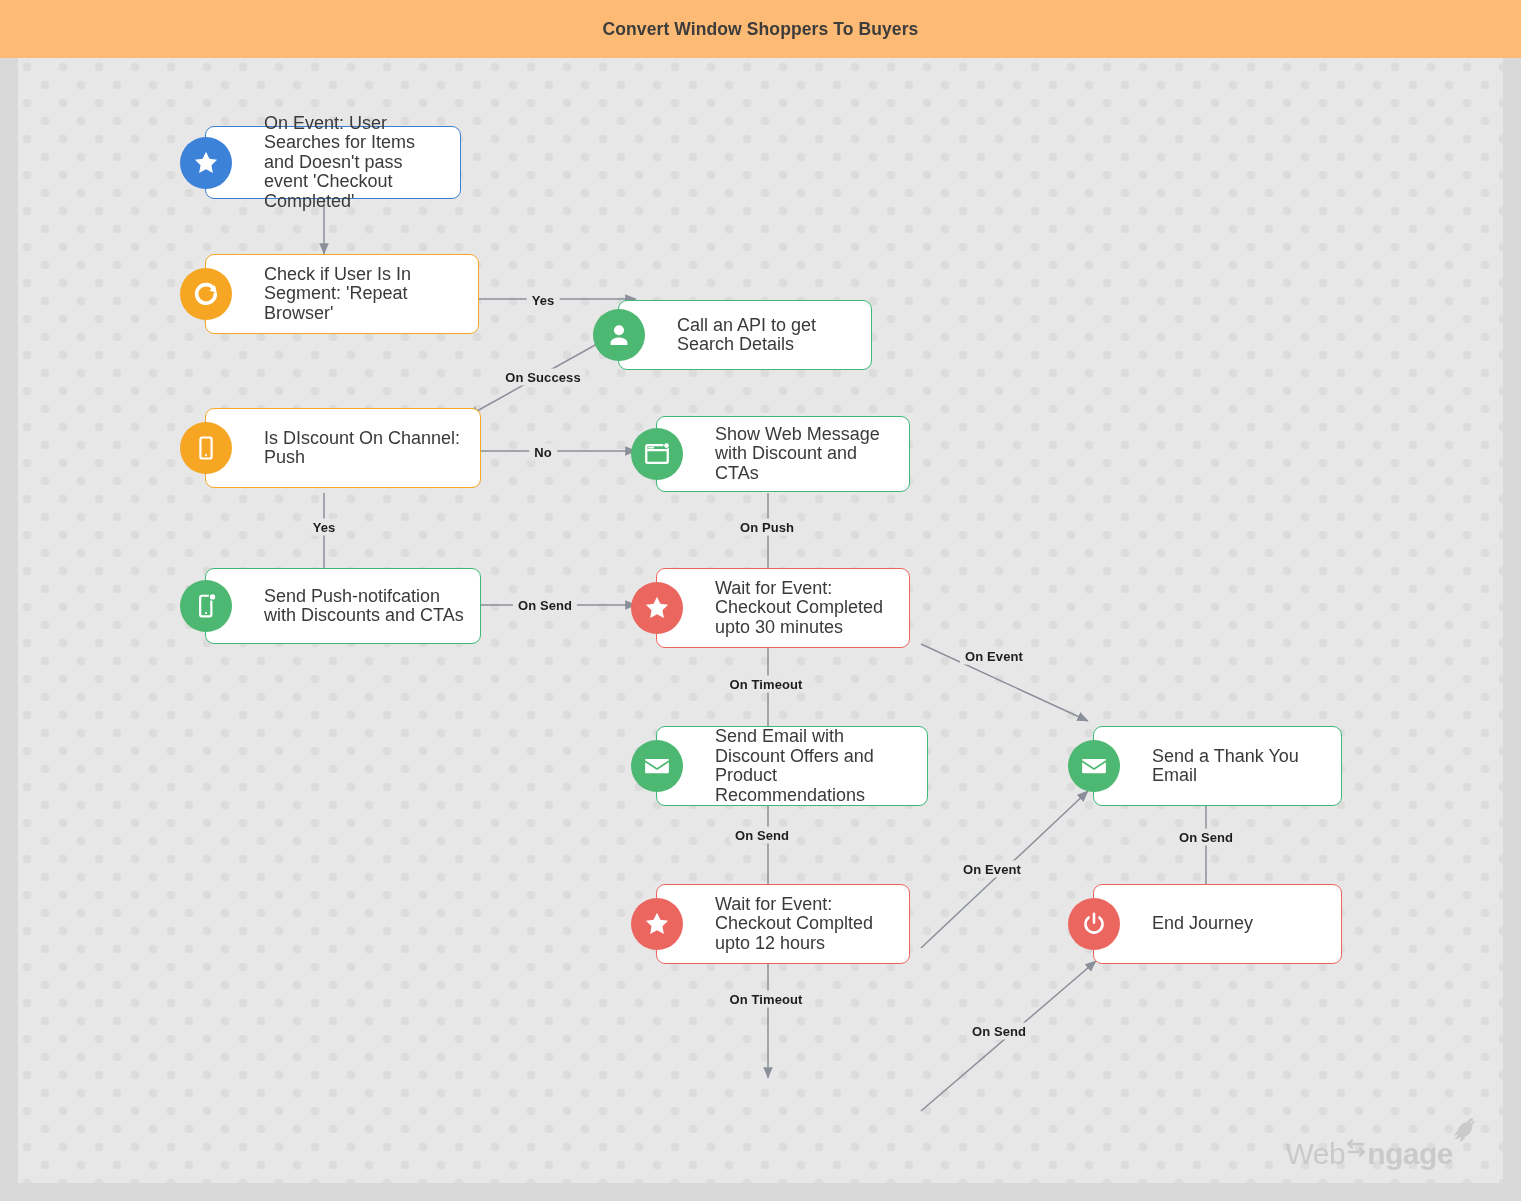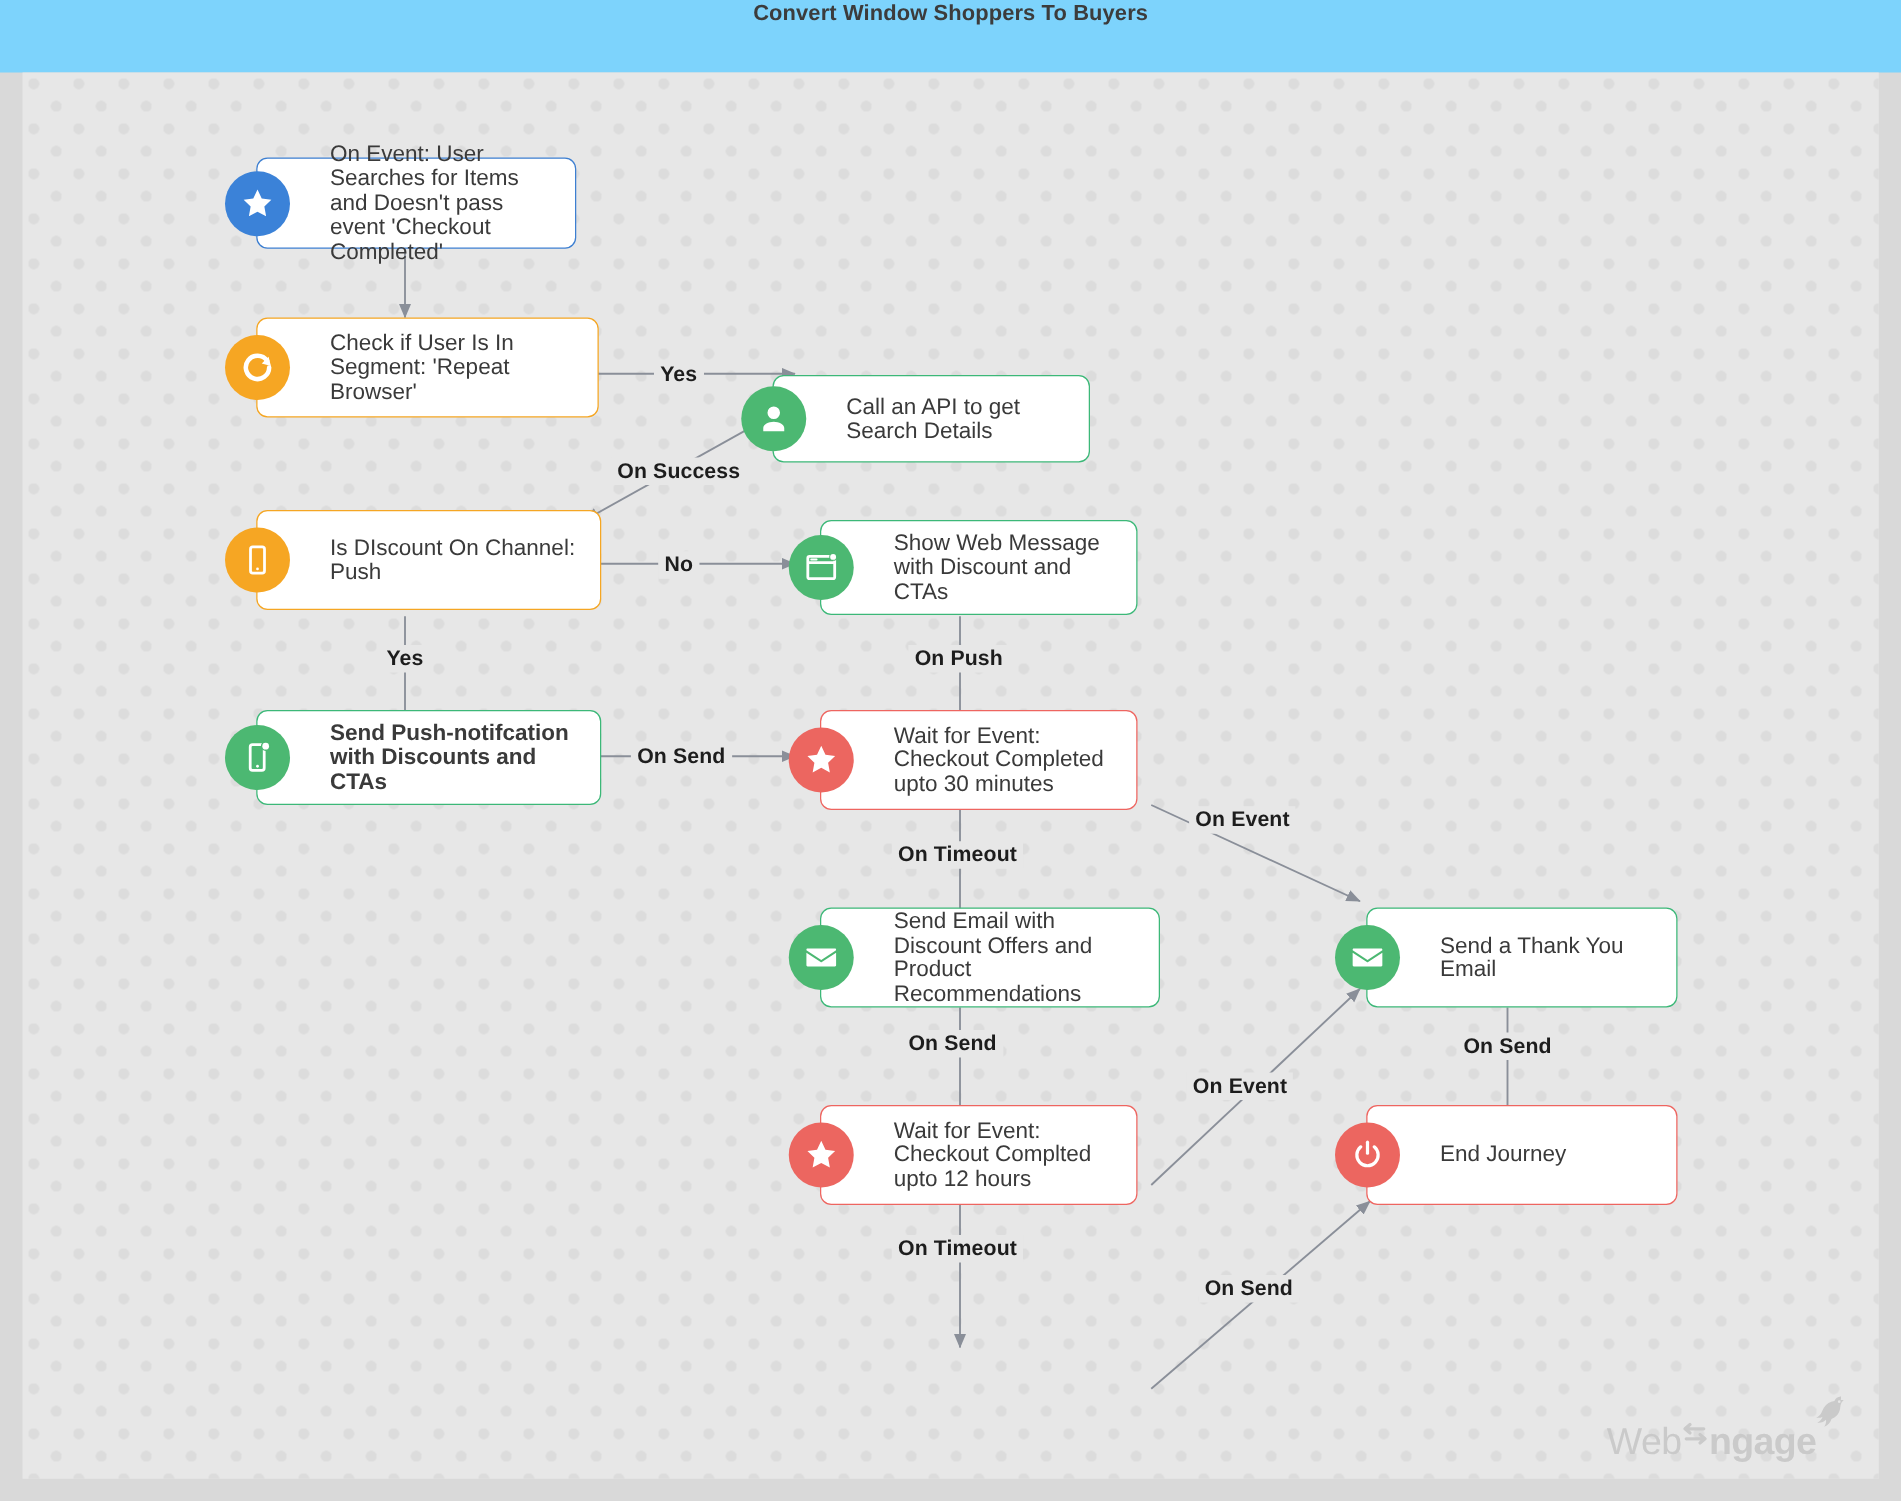--- a/index.html
+++ b/index.html
@@ -18,22 +18,23 @@
     overflow: hidden;
     background: #d9d9d9;
   }
 
   
   #titlebar {
     position: absolute;
     left: 0; top: 0;
     width: 1521px;
     height: 58px;
-    background: #7dd3fc;
-    display: flex;
+    background: #fdba74;
+    display: flex;
+    align-items: center;
     justify-content: center;
   }
   #titlebar .title-text {
     font-size: 17.5px;
     font-weight: bold;
     color: #3c3c3c;
     letter-spacing: 0.1px;
   }
 
   
@@ -57,21 +58,21 @@
     position: absolute;
     left: 0; top: 0;
     width: 1485px;
     height: 1125px;
     pointer-events: none;
   }
 
   
   .edge-label {
     position: absolute;
-    font-size: 17px;
+    font-size: 13px;
     font-weight: bold;
     color: #1d1d1d;
     background: transparent;
     white-space: nowrap;
     transform: translate(-50%, -50%);
     letter-spacing: 0.1px;
   }
   .edge-label .lbl-bg {
     background: #e7e7e7;
     padding: 1px 5px;
@@ -250,21 +251,21 @@
           <rect x="3.4" y="4.9" width="17.2" height="14.2" rx="1.1" fill="none" stroke="#fff" stroke-width="1.8"></rect>
           <path d="M3.4 8.9h17.2" stroke="#fff" stroke-width="1.8"></path>
           <path d="M5.6 6.9h3.4" stroke="#fff" stroke-width="1.3" stroke-linecap="round"></path>
           <circle cx="19.6" cy="5.2" r="2.5" fill="#4cb872"></circle>
           <circle cx="19.6" cy="5.2" r="1.9" fill="#fff"></circle>
         </svg>
       </div>
       <div class="node-text">Show Web Message with Discount and CTAs</div>
     </div>
 
-    <div class="node green" style="left:187px; top:510px; width:276px; height:76px;font-weight:bold;">
+    <div class="node green" style="left:187px; top:510px; width:276px; height:76px;">
       <div class="node-icon ic green">
         <svg width="28" height="28" viewBox="0 0 24 24">
           <rect x="7" y="3.2" width="9.6" height="17.6" rx="1.6" fill="none" stroke="#fff" stroke-width="1.9"></rect>
           <circle cx="12" cy="18" r="0.95" fill="#fff"></circle>
           <circle cx="17.6" cy="4.2" r="3.3" fill="#4cb872"></circle>
           <circle cx="17.6" cy="4.2" r="2.3" fill="#fff"></circle>
         </svg>
       </div>
       <div class="node-text">Send Push-notifcation with Discounts and CTAs</div>
     </div>

